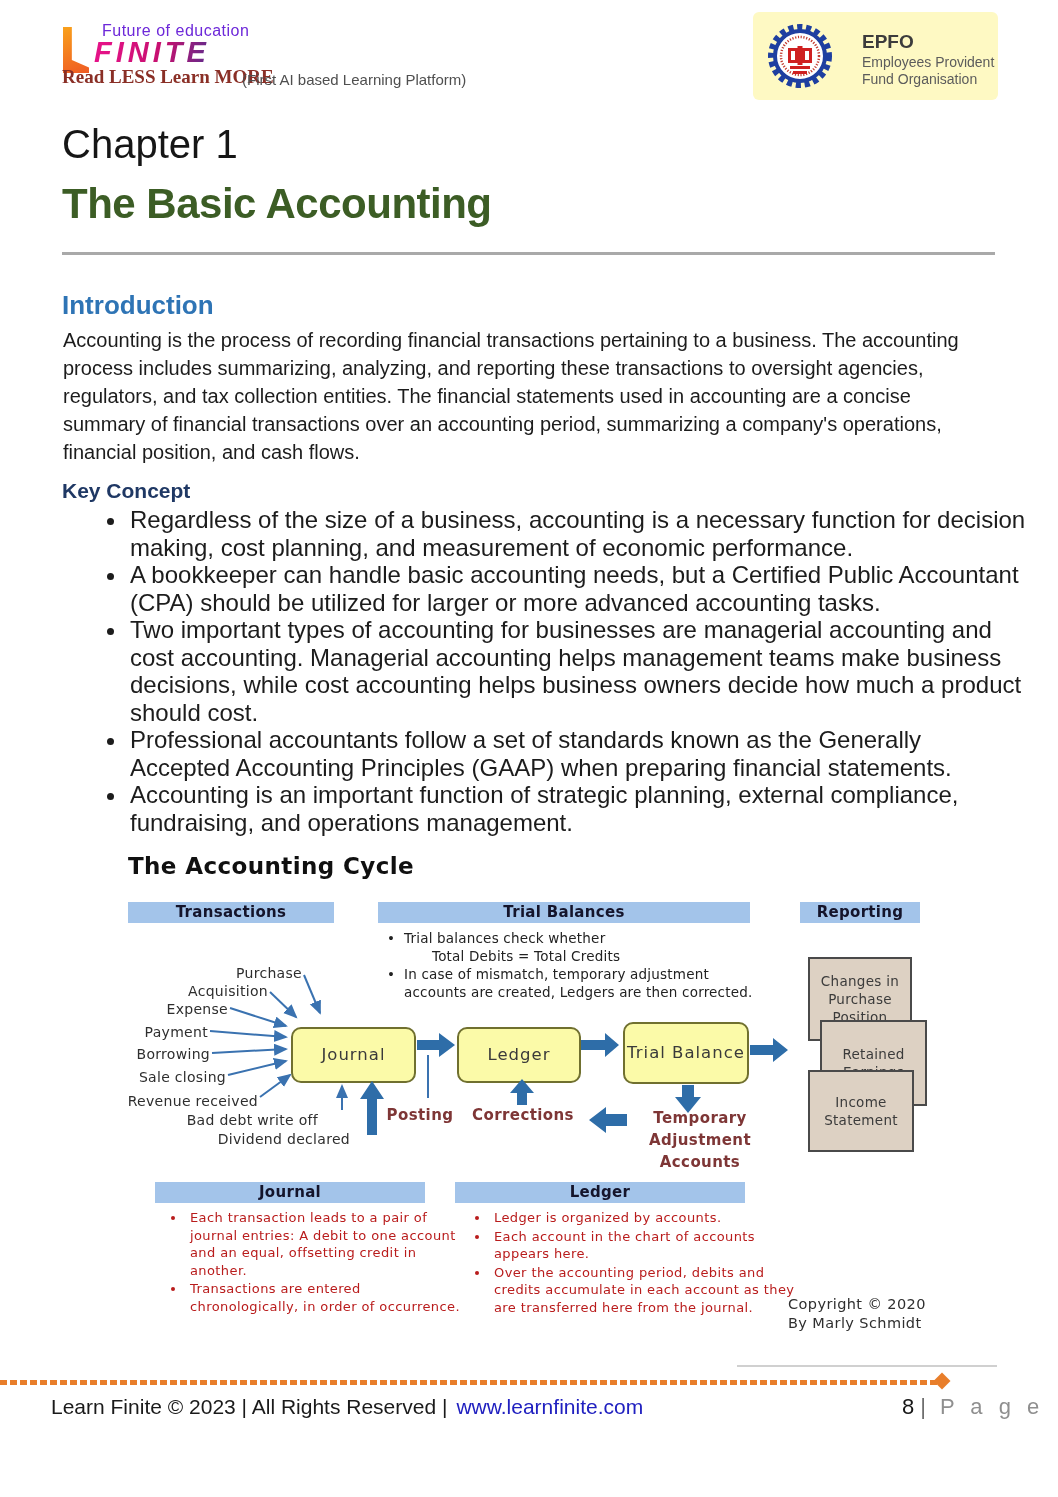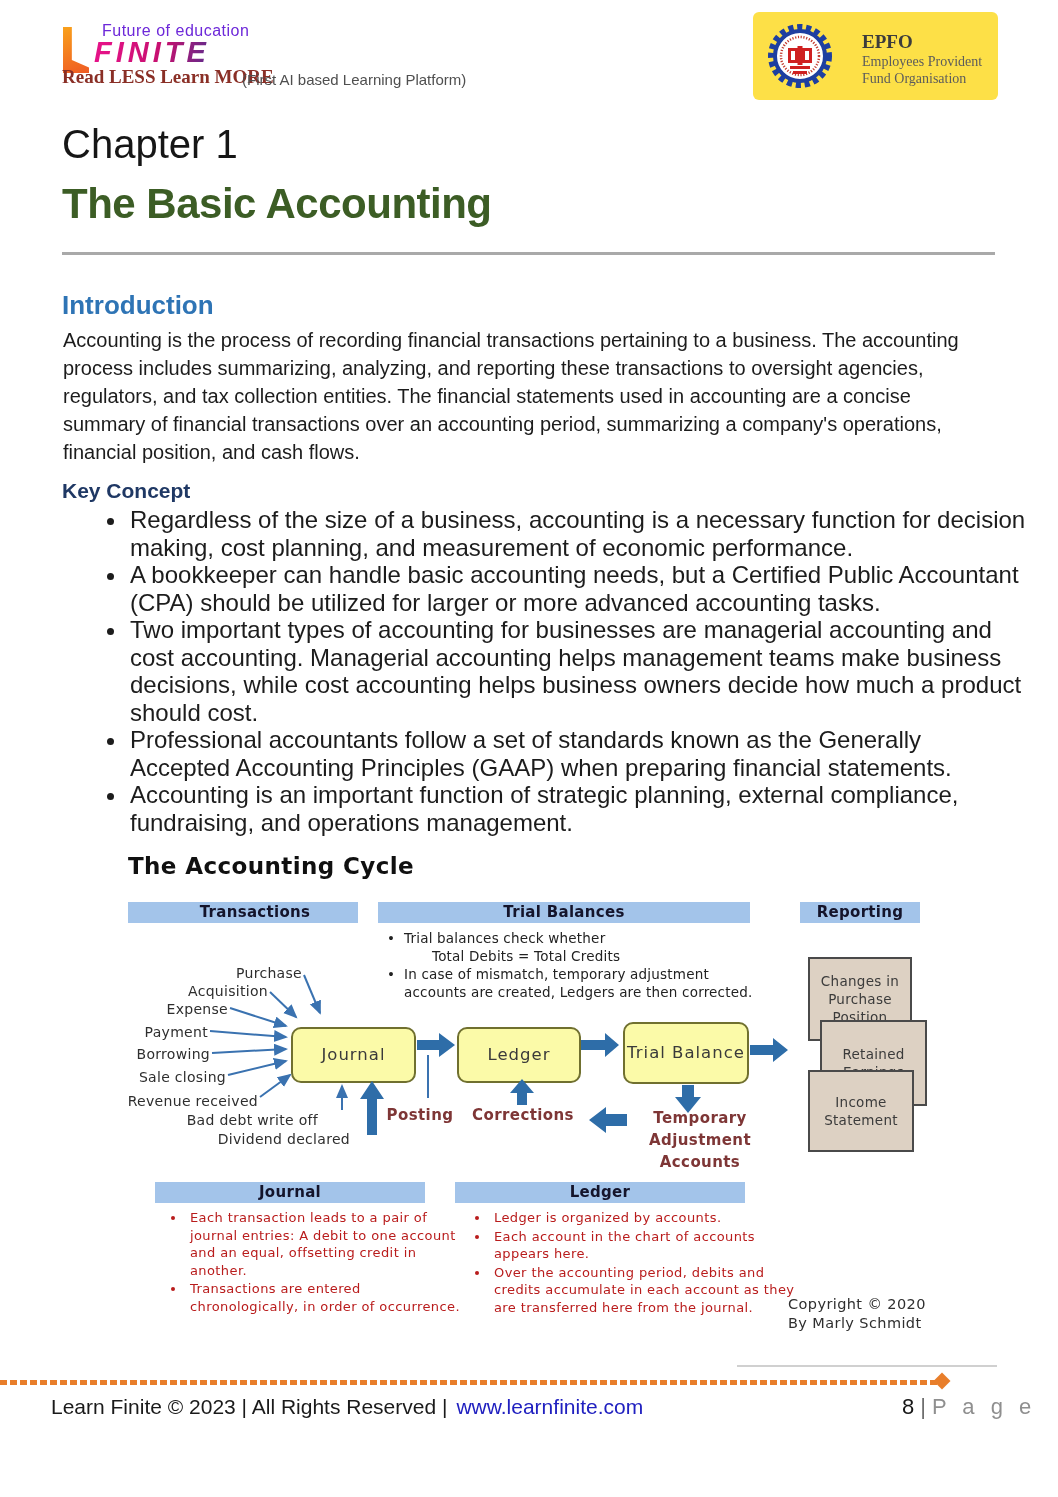--- a/index.html
+++ b/index.html
@@ -13,21 +13,21 @@
            background:linear-gradient(160deg,#f9a11b,#ef5b24);
            clip-path:polygon(0 0,34% 0,34% 72%,100% 88%,100% 100%,0 100%);}
   .brand-word{left:94px;top:36px;font-size:29px;font-weight:bold;font-style:italic;
               letter-spacing:4px;color:#d6156b;
               background:linear-gradient(100deg,#e41287 10%,#c4106e 60%,#5b2d8e 100%);
               -webkit-background-clip:text;background-clip:text;-webkit-text-fill-color:transparent;}
   .slogan{left:62px;top:66px;font-family:"Liberation Serif",serif;font-weight:bold;
           font-size:19px;color:#8a2f26;}
   .slogan-sub{left:222px;top:71px;font-size:15px;color:#4f4f4f;padding-left:20px;}
 
-  .epfo-box{left:753px;top:12px;width:245px;height:88px;background:#fde047;border-radius:6px;font-family:Liberation Serif, serif;}
+  .epfo-box{left:753px;top:12px;width:245px;height:88px;background:#fef9c3;border-radius:6px;}
   .epfo-emblem{left:766px;top:20px;width:68px;height:68px;}
   .epfo-abbr{left:862px;top:31px;font-size:19px;font-weight:bold;color:#3c3c3c;}
   .epfo-n1{left:862px;top:54px;font-size:14px;color:#5c5c5c;}
   .epfo-n2{left:862px;top:71px;font-size:14px;color:#5c5c5c;}
 
   
   .chapter-number{left:62px;top:122px;font-size:40px;font-weight:400;color:#161616;}
   .chapter-title{left:62px;top:180px;font-size:42px;font-weight:bold;color:#3c5d25;letter-spacing:-.5px;}
   .title-rule{left:62px;top:252px;width:933px;height:3px;background:#a9a9a9;}
 
@@ -36,21 +36,21 @@
   .p-intro{left:63px;top:326px;width:935px;font-size:20px;line-height:28px;color:#1c1c1c;}
   .h-key{left:62px;top:479px;font-size:21px;font-weight:bold;color:#1f3864;}
   ul.key-list{left:80px;top:506px;width:898px;margin:0;padding:0 0 0 48px;font-size:24px;line-height:27.5px;color:#1c1c1c;}
   ul.key-list li{margin:0;padding-left:2px;}
 
   
   .diagram{left:110px;top:843px;width:840px;height:505px;font-family:"DejaVu Sans",sans-serif;}
   .dg-title{left:18px;top:10px;font-size:23px;font-weight:bold;color:#101010;letter-spacing:.4px;}
   .bar{height:21px;background:#a3c4ea;text-align:center;font-size:15px;font-weight:bold;
        color:#14142b;line-height:21px;letter-spacing:.3px;}
-  .bar-transactions{left:18px;top:59px;width:206px;padding-left:24px;}
+  .bar-transactions{left:18px;top:59px;width:206px;}
   .bar-trial{left:268px;top:59px;width:372px;}
   .bar-reporting{left:690px;top:59px;width:120px;}
   .bar-journal{left:45px;top:339px;width:270px;}
   .bar-ledger{left:345px;top:339px;width:290px;}
 
   .tb-notes{left:268px;top:86px;width:390px;font-size:13.5px;font-weight:500;color:#222;line-height:18px;letter-spacing:.2px;}
   .tb-note{display:flex;}
   .tb-dot{width:26px;text-align:center;flex:0 0 26px;}
   .tb-extra{padding-left:28px;}
 
@@ -88,21 +88,21 @@
 
   
   .footer-gray-rule{left:737px;top:1365px;width:260px;height:2px;background:#d0d0d0;}
   .footer-dashed{left:0;top:1380px;width:938px;height:5px;
        background:repeating-linear-gradient(90deg,#e87e2b 0 7px,rgba(0,0,0,0) 7px 10px);}
   .footer-diamond{left:936px;top:1375px;width:12px;height:12px;background:#e87e2b;transform:rotate(45deg);}
   .footer-text{left:51px;top:1395px;font-size:21px;color:#1a1a1a;}
   .footer-link{color:#2020c0;text-decoration:none;margin-left:9px;}
   .page-num{left:902px;top:1394px;font-size:22px;color:#161616;}
   .page-bar{color:#6e6e6e;margin:0 6px;font-weight:300;}
-  .page-word{color:#8f8f8f;letter-spacing:5px;}
+  .page-word{color:#8f8f8f;letter-spacing:5px;margin-left:8px;}
 </style>
 </head>
 <body>
 
 <div class="page">
 
   <div class="abs tagline-top">Future of education</div>
   <div class="abs brand-l"></div>
   <div class="abs brand-word">FINITE</div>
   <div class="abs slogan">Read LESS Learn MORE</div>

